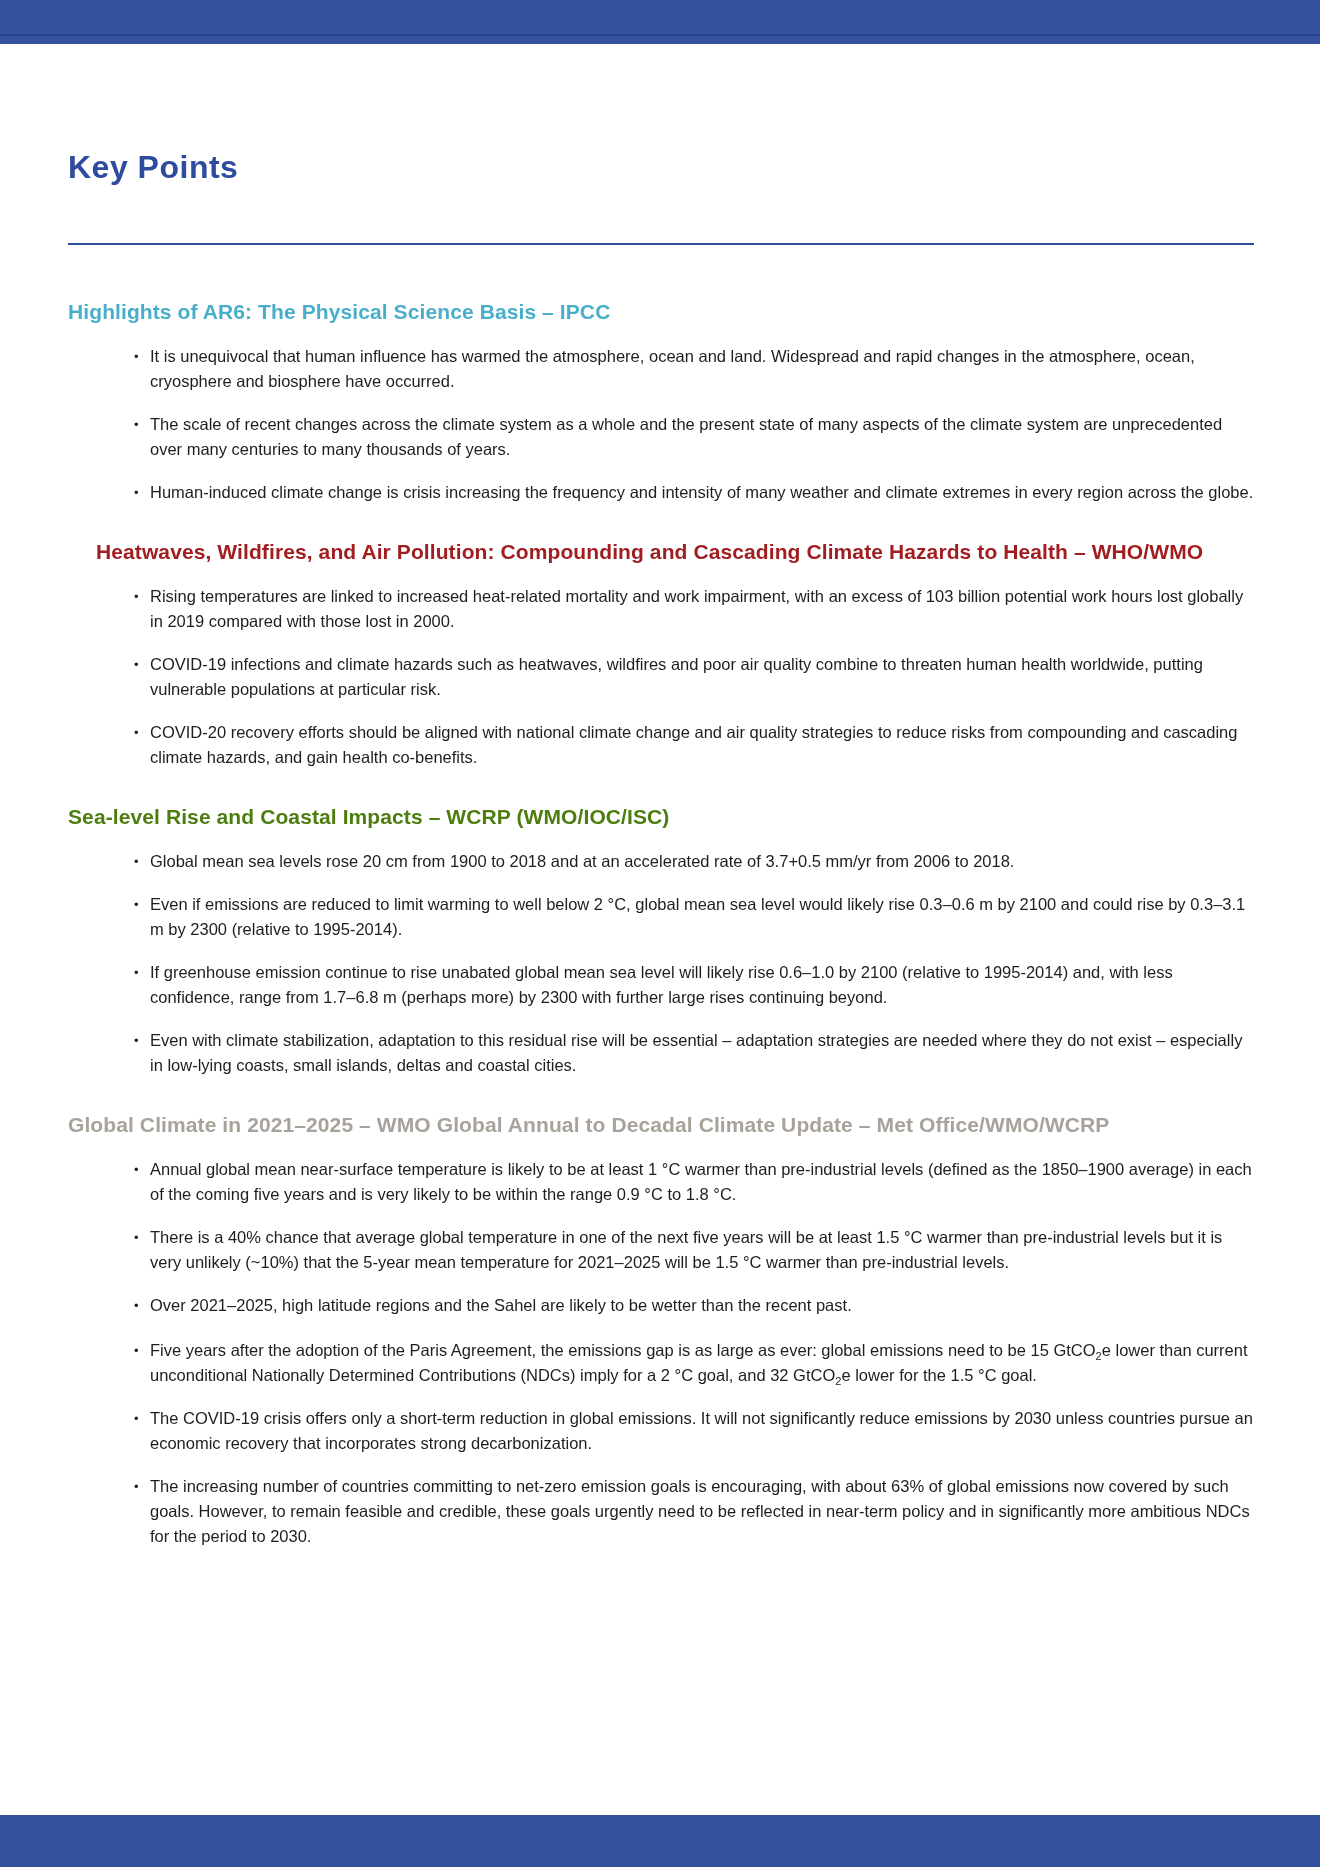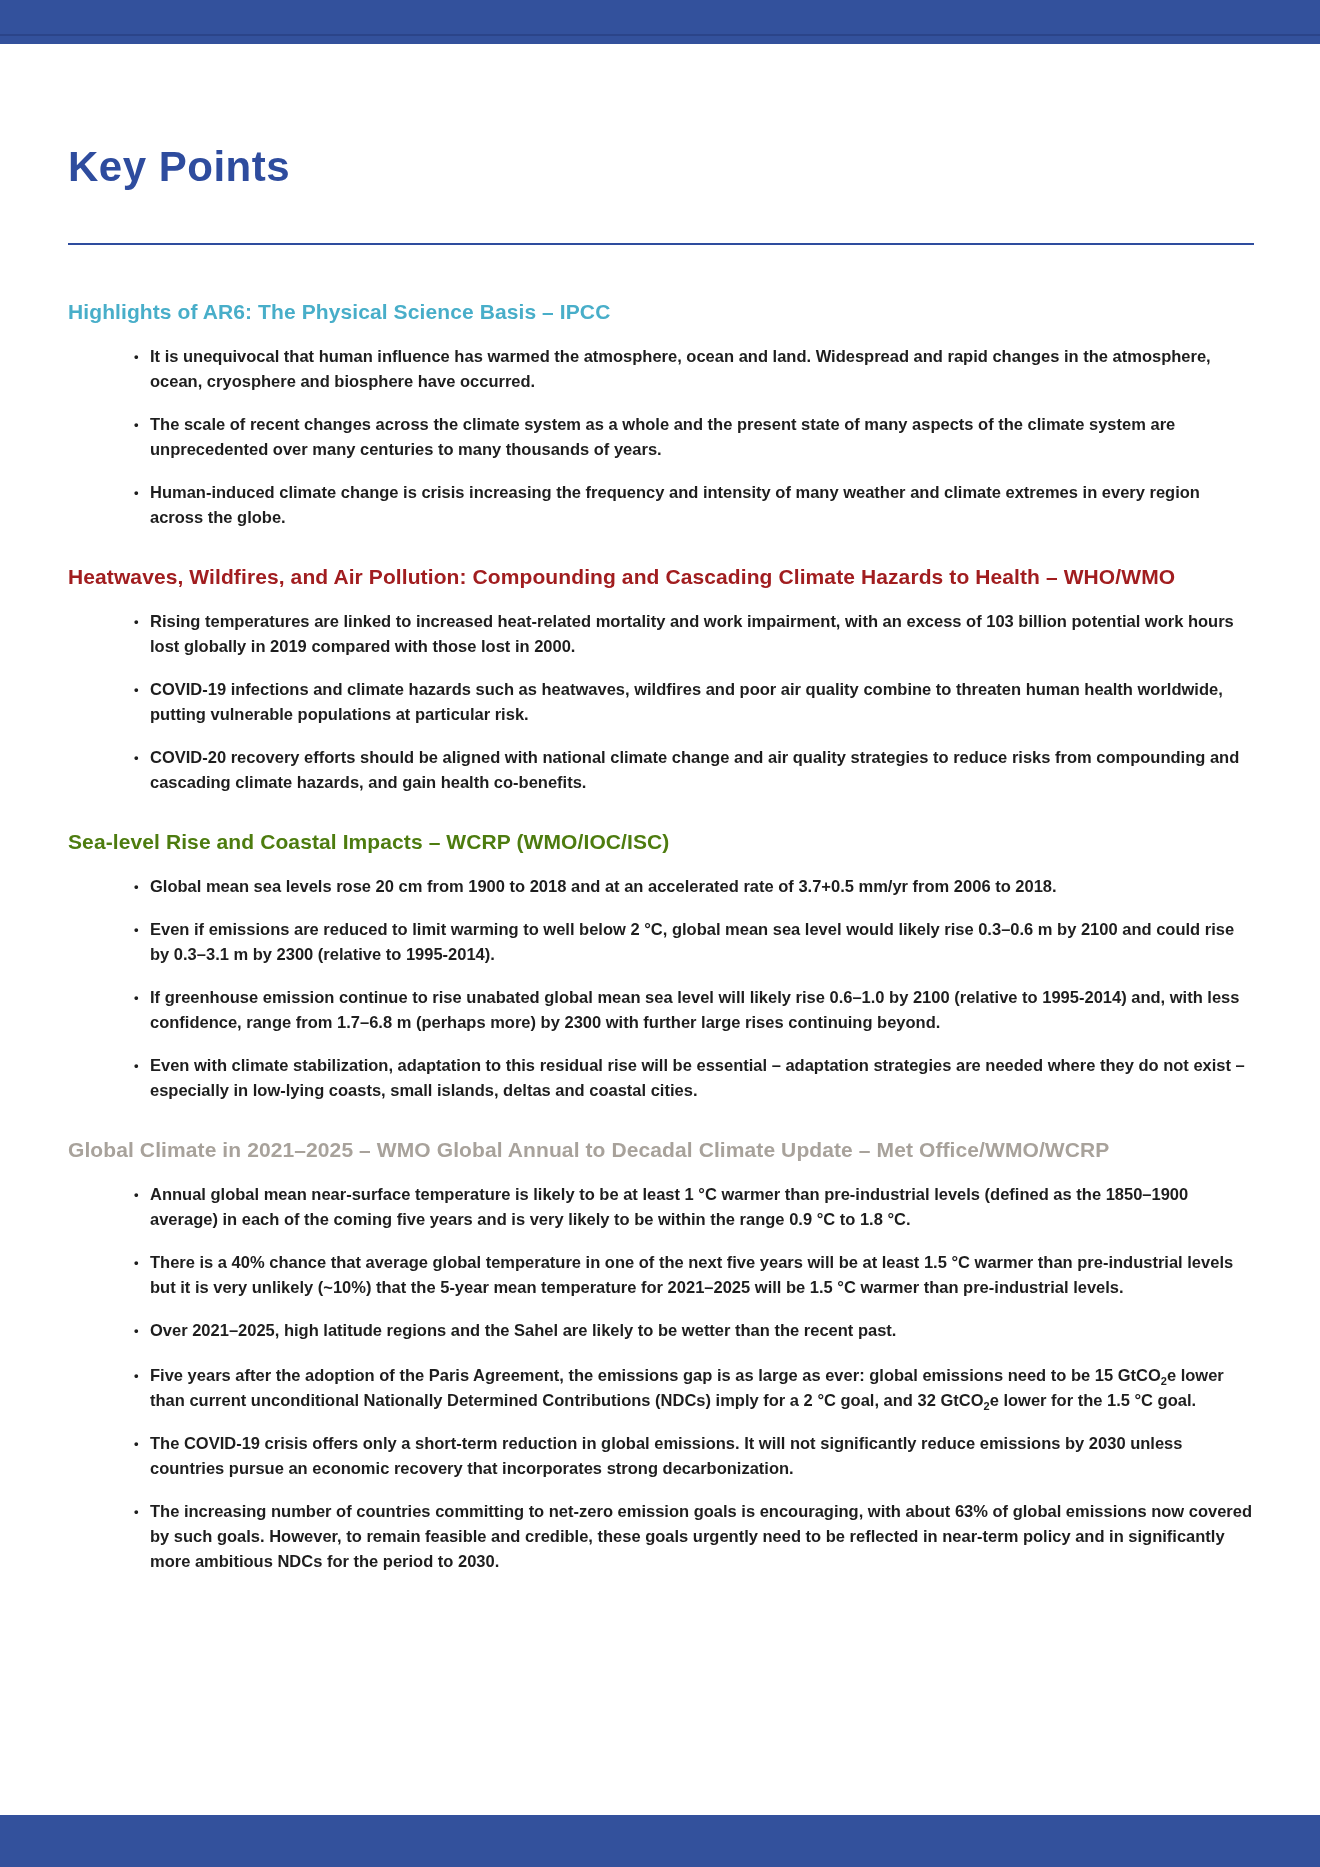--- a/index.html
+++ b/index.html
@@ -21,21 +21,21 @@
   }
   .band-bottom {
     position: absolute; bottom: 0; left: 0; right: 0; height: 52px;
     background: #33519C;
   }
   .content {
     position: absolute; top: 44px; left: 68px; right: 66px;
   }
   .doc-title {
     margin: 99px 0 0 0;
-    font-size: 42px;
+    font-size: 32px;
     line-height: 48px;
     font-weight: bold;
     color: #2E4C9E;
     letter-spacing: 0.5px;
   }
   .title-rule {
     margin-top: 52px;
     height: 0;
     border: none;
     border-top: 2px solid #2E4C9E;
@@ -47,21 +47,20 @@
     line-height: 25px;
     font-weight: bold;
     white-space: nowrap;
     letter-spacing: 0.1px;
   }
   .sec:first-of-type .sec-title { margin-top: 54px; }
   ul.bullets {
     list-style: none;
     margin: 20px 0 0 0;
     padding: 0;
-    font-weight: bold;
   }
   ul.bullets li {
     position: relative;
     margin: 0 0 18px 65px;
     padding-left: 17px;
     font-size: 16.5px;
     line-height: 25px;
     color: #1E1E1E;
   }
   ul.bullets li::before {
@@ -96,21 +95,21 @@
     <section class="sec">
       <h2 class="sec-title" style="color: rgb(72, 174, 201);">Highlights of AR6: The Physical Science Basis – IPCC</h2>
       <ul class="bullets">
         <li>It is unequivocal that human influence has warmed the atmosphere, ocean and land. Widespread and rapid changes in the atmosphere, ocean, cryosphere and biosphere have occurred.</li>
         <li>The scale of recent changes across the climate system as a whole and the present state of many aspects of the climate system are unprecedented over many centuries to many thousands of years.</li>
         <li>Human-induced climate change is crisis increasing the frequency and intensity of many weather and climate extremes in every region across the globe.</li>
       </ul>
     </section>
 
     <section class="sec">
-      <h2 class="sec-title" style="color: rgb(161, 29, 31);">Heatwaves, Wildfires, and Air Pollution: Compounding and Cascading Climate Hazards to Health – WHO/WMO</h2>
+      <h2 class="sec-title" style="color: rgb(161, 29, 31); margin-left: 28px;">Heatwaves, Wildfires, and Air Pollution: Compounding and Cascading Climate Hazards to Health – WHO/WMO</h2>
       <ul class="bullets">
         <li>Rising temperatures are linked to increased heat-related mortality and work impairment, with an excess of 103 billion potential work hours lost globally in 2019 compared with those lost in 2000.</li>
         <li>COVID-19 infections and climate hazards such as heatwaves, wildfires and poor air quality combine to threaten human health worldwide, putting vulnerable populations at particular risk.</li>
         <li>COVID-20 recovery efforts should be aligned with national climate change and air quality strategies to reduce risks from compounding and cascading climate hazards, and gain health co-benefits.</li>
       </ul>
     </section>
 
     <section class="sec">
       <h2 class="sec-title" style="color: #4d7c0f;">Sea-level Rise and Coastal Impacts – WCRP (WMO/IOC/ISC)</h2>
       <ul class="bullets">

